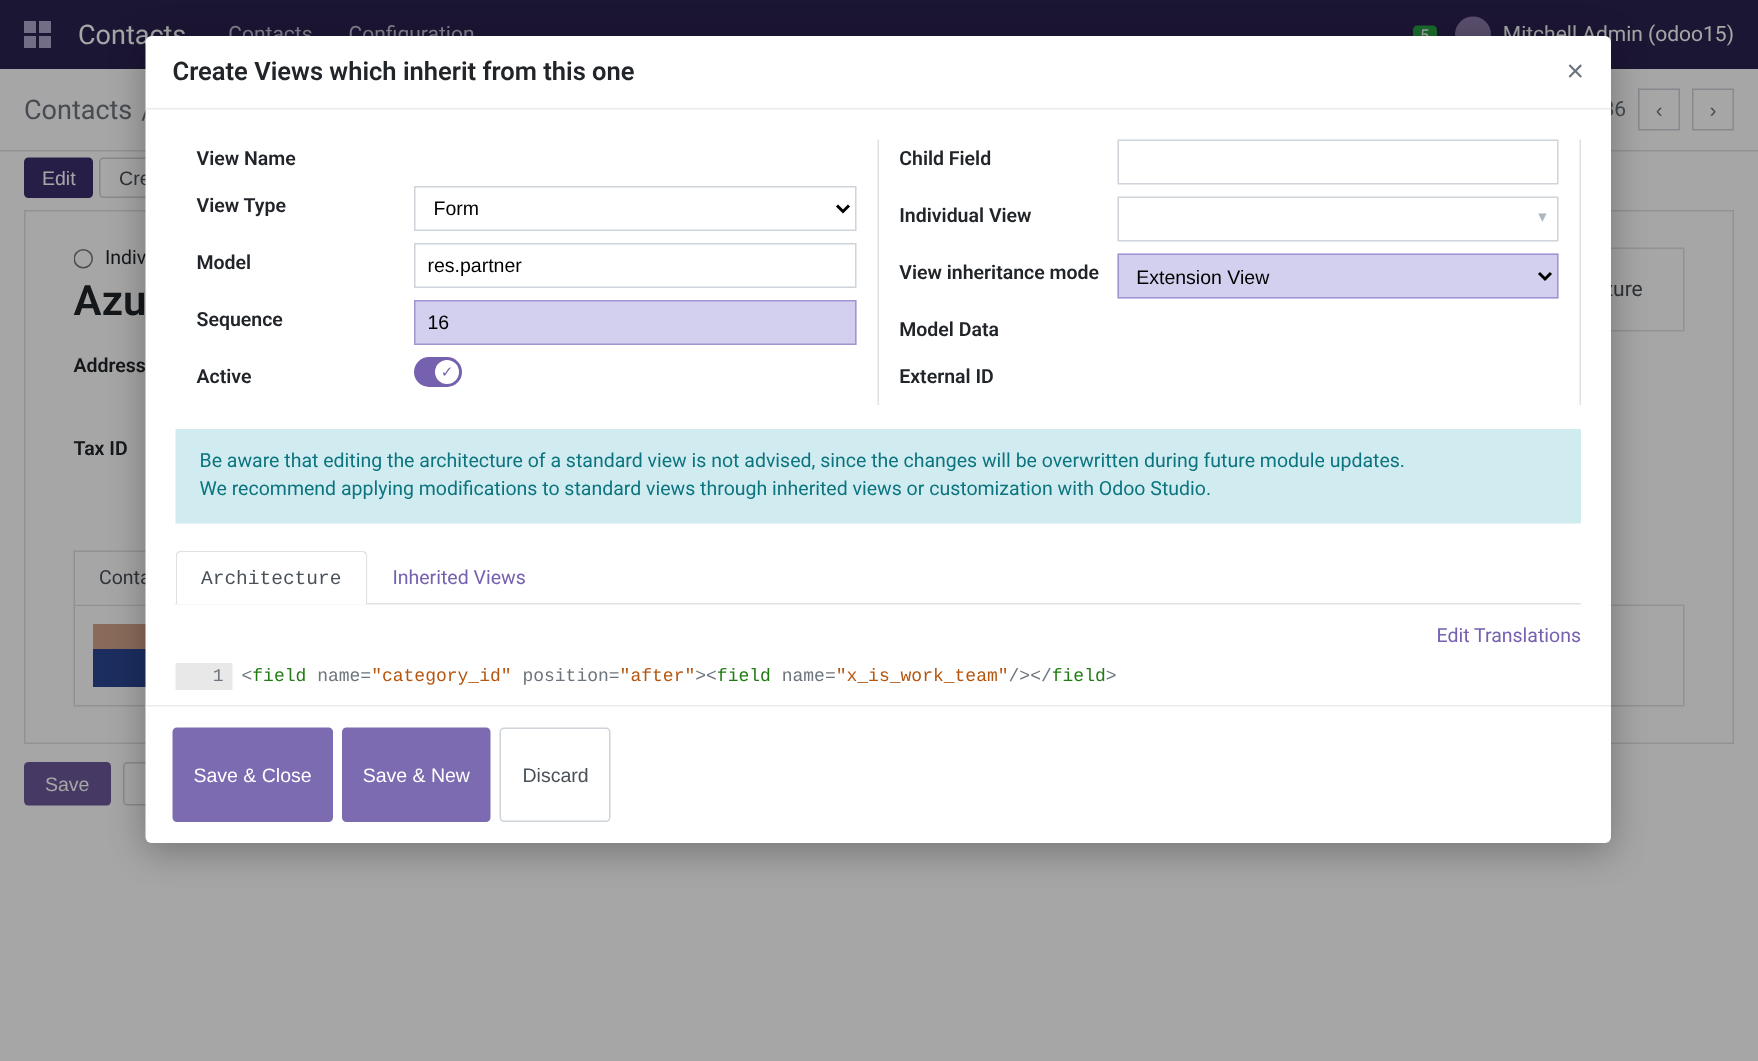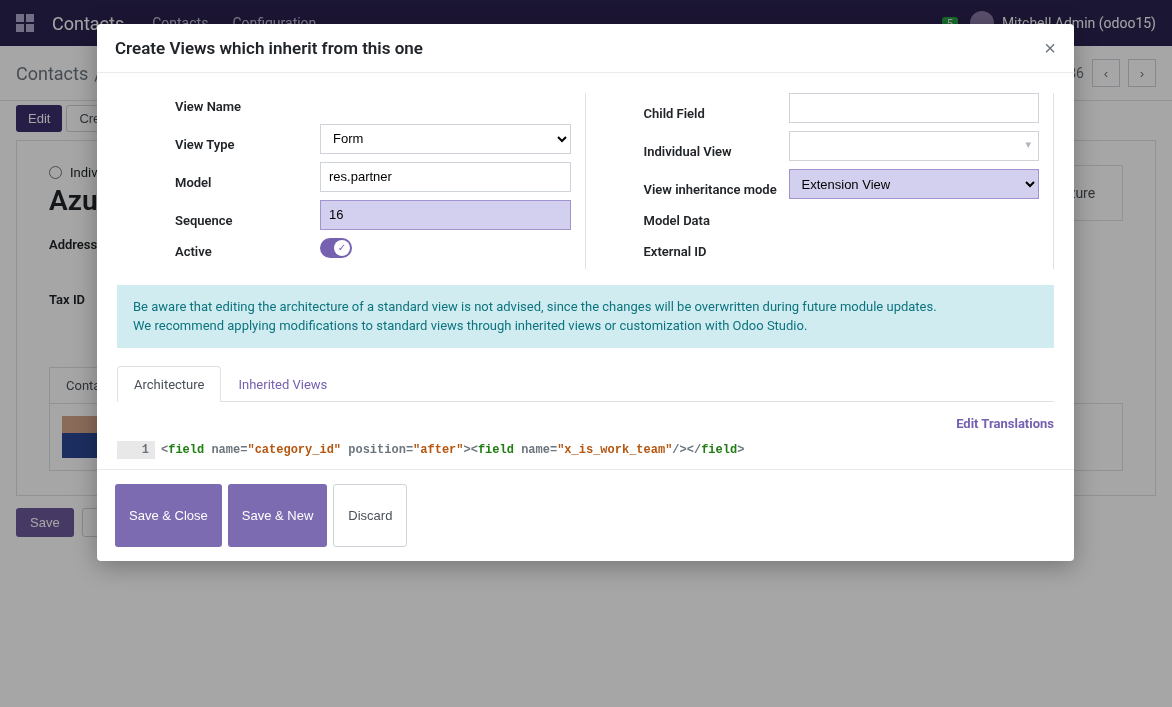--- a/index.html
+++ b/index.html
@@ -47,38 +47,38 @@
 .modal-overlay { position: absolute; inset: 0; background: rgba(0,0,0,0.35); z-index: 50; }
 .modal { position: absolute; left: 97px; top: 24px; width: 977px; background: #fff; border-radius: 4px; z-index: 51; box-shadow: 0 5px 25px rgba(0,0,0,0.3); }
 .modal-header { padding: 14px 18px; border-bottom: 1px solid #e9ecef; display: flex; align-items: center; }
 .modal-title { font-size: 17px; font-weight: 600; color: #212529; }
 .modal-close { margin-left: auto; font-size: 20px; color: #6c757d; cursor: pointer; background: none; border: none; line-height: 1; }
 
 .modal-body { padding: 20px 20px 10px; }
 .form-grid { display: flex; gap: 0; }
 .form-col { flex: 1; padding: 0 14px; }
 .vdiv { width: 1px; background: #dee2e6; }
-.form-row { display: flex; align-items: flex-end; margin-bottom: 8px; margin-left: 44px; }
+.form-row { display: flex; align-items: flex-start; margin-bottom: 8px; }
 .flabel { width: 145px; font-weight: 600; color: #212529; font-size: 13px; padding-top: 6px; line-height: 1.3; }
 .fcontrol { flex: 1; }
 .fcontrol input, .fcontrol select { width: 100%; height: 30px; padding: 4px 8px; border: 1px solid #ced4da; font-size: 13px; background: #fff; }
 .fcontrol input.hl, .fcontrol select.hl { background: #d2d0ee; border-color: #a293d1; }
 .fcontrol .m2o { position: relative; }
 .fcontrol .m2o::after { content: "▾"; position: absolute; right: 8px; top: 7px; color: #adb5bd; font-size: 11px; pointer-events: none; }
 
 .toggle { width: 32px; height: 20px; background: #7660b0; border-radius: 10px; position: relative; display: inline-block; }
 .toggle::after { content: "✓"; position: absolute; right: 2px; top: 2px; width: 16px; height: 16px; background: #fff; border-radius: 50%; font-size: 10px; color: #7660b0; display: flex; align-items: center; justify-content: center; }
 
 .info-alert { background: #d1ecf1; color: #0c747e; padding: 12px 16px; margin: 16px 0 18px; line-height: 1.5; font-size: 13px; }
 
 .tabs { border-bottom: 1px solid #dee2e6; display: flex; }
 .tab { padding: 10px 16px; font-size: 13px; color: #7660b0; cursor: pointer; border: 1px solid transparent; border-bottom: none; margin-bottom: -1px; }
-.tab.active { color: #495057; border-color: #dee2e6; background: #fff; border-top-left-radius: 4px; border-top-right-radius: 4px; }
-
-.code-area { margin-top: 14px; font-weight: bold; }
+.tab.active { color: #495057; border-color: #dee2e6; background: #fff; border-top-left-radius: 4px; border-top-right-radius: 4px; font-family: Liberation Mono, monospace; }
+
+.code-area { margin-top: 14px; }
 .edit-trans { text-align: right; margin-bottom: 10px; }
 .edit-trans a { color: #7660b0; font-size: 13px; text-decoration: none; }
 .code-line { display: flex; font-family: "Courier New", monospace; font-size: 12px; }
 .gutter { width: 38px; background: #e8e8e8; color: #6c757d; text-align: right; padding: 2px 6px; }
 .code { padding: 2px 6px; white-space: pre; }
 .tag { color: #207d12; }
 .attr { color: #6c757d; }
 .str { color: #b55610; }
 .op { color: #6c757d; }
 

